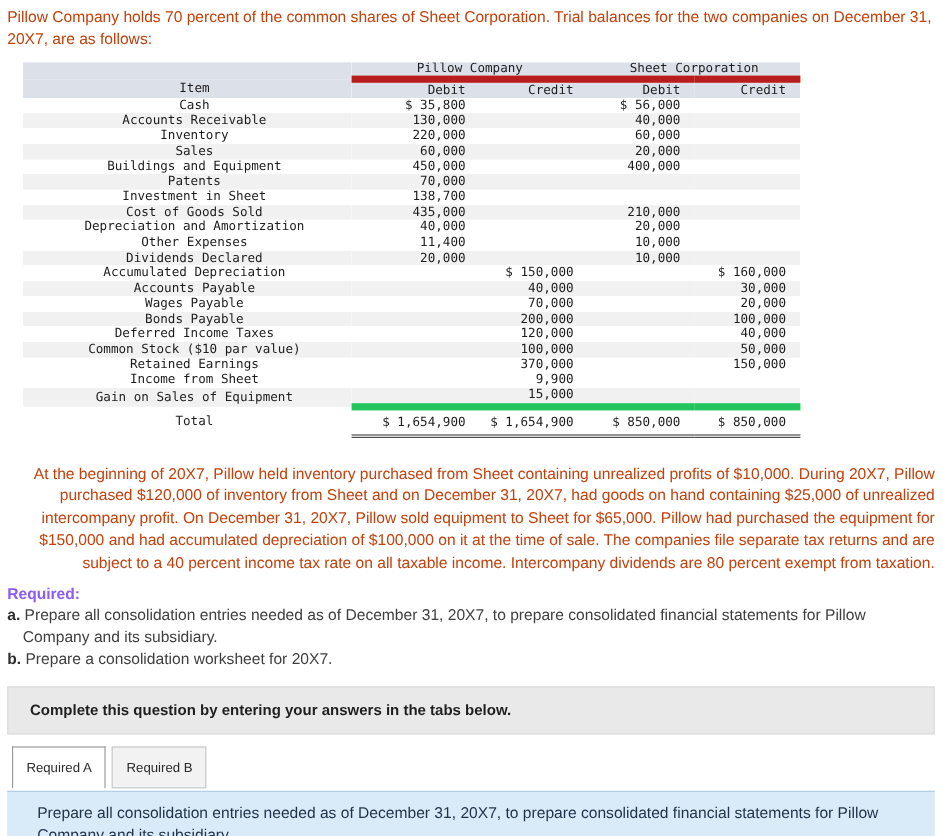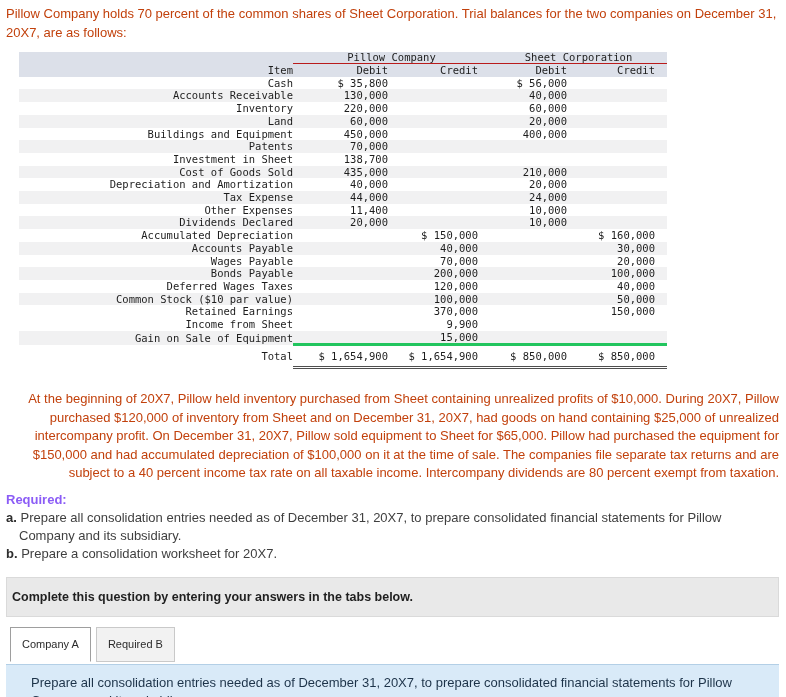--- a/index.html
+++ b/index.html
@@ -24,42 +24,42 @@
   table.tb {
     border-collapse: collapse; table-layout: fixed; width: 648px;
     font-family: "DejaVu Sans Mono", "Liberation Mono", monospace;
     font-size: 10.5px; color: #1d1d1d;
   }
   table.tb td, table.tb th {
     padding: 0; line-height: 12.7px; height: 12.7px;
     font-weight: normal; white-space: nowrap; overflow: hidden;
   }
   table.tb .hdr { background: #dce0e9; }
-  table.tb .grp { text-align: center; border-bottom: 1px solid #b91c1c; height: 11px; line-height: 11px; }
+  table.tb .grp { text-align: center; border-bottom: 6px solid #b91c1c; height: 11px; line-height: 11px; }
   table.tb .grp-pad { height: 11px; line-height: 11px; }
-  table.tb th.item, table.tb td.item { text-align: right; padding-left: 12px; }
+  table.tb th.item, table.tb td.item { text-align: center; padding-left: 12px; }
   table.tb th.num, table.tb td.num { text-align: right; padding-right: 12px; }
   table.tb th.chdr { text-align: right; padding-right: 12px; }
   tbody.rows tr.alt { background: #f1f1f2; }
   tbody.total-row td { height: 20px; line-height: 20px; }
   tbody.total-row td.num {
-    border-top: 3px solid #22c55e;
+    border-top: 6px solid #22c55e;
     border-bottom: 3px double #4f4f4f;
   }
 
   
   .required { margin-top: 8px; font-size: 13px; line-height: 18px; color: #3f3f3f; width: 773px; }
   .required .head { font-weight: bold; color: #8b5cf6; }
   .req-item { padding-left: 13px; text-indent: -13px; }
   .req-item b { color: #2e2e2e; }
 
   
   .instruction-box {
     margin-top: 14px; background: #e9e9e9; border: 1px solid #dadada;
-    padding: 12px 5px; font-size: 12.5px; font-weight: bold; color: #1f1f1f;
+    padding: 12px 18px; font-size: 12.5px; font-weight: bold; color: #1f1f1f;
   }
 
   
   .tabs { display: flex; gap: 5px; margin: 10px 0 0 4px; height: 35px; }
   .tab {
     display: flex; align-items: center; padding: 0 11px;
     font-size: 11px; color: #2b2b2b; cursor: pointer;
     background: #f2f2f2; border: 1px solid #c9c9c9;
   }
   .tab.active {
@@ -119,21 +119,21 @@
             <td class="num"></td>
           </tr>
           <tr>
             <td class="item">Inventory</td>
             <td class="num">220,000</td>
             <td class="num"></td>
             <td class="num">60,000</td>
             <td class="num"></td>
           </tr>
           <tr class="alt">
-            <td class="item">Land</td>
+            <td class="item">Sales</td>
             <td class="num">60,000</td>
             <td class="num"></td>
             <td class="num">20,000</td>
             <td class="num"></td>
           </tr>
           <tr>
             <td class="item">Buildings and Equipment</td>
             <td class="num">450,000</td>
             <td class="num"></td>
             <td class="num">400,000</td>
@@ -160,27 +160,20 @@
             <td class="num">210,000</td>
             <td class="num"></td>
           </tr>
           <tr>
             <td class="item">Depreciation and Amortization</td>
             <td class="num">40,000</td>
             <td class="num"></td>
             <td class="num">20,000</td>
             <td class="num"></td>
           </tr>
-          <tr class="alt">
-            <td class="item">Tax Expense</td>
-            <td class="num">44,000</td>
-            <td class="num"></td>
-            <td class="num">24,000</td>
-            <td class="num"></td>
-          </tr>
           <tr>
             <td class="item">Other Expenses</td>
             <td class="num">11,400</td>
             <td class="num"></td>
             <td class="num">10,000</td>
             <td class="num"></td>
           </tr>
           <tr class="alt">
             <td class="item">Dividends Declared</td>
             <td class="num">20,000</td>
@@ -210,21 +203,21 @@
             <td class="num">20,000</td>
           </tr>
           <tr class="alt">
             <td class="item">Bonds Payable</td>
             <td class="num"></td>
             <td class="num">200,000</td>
             <td class="num"></td>
             <td class="num">100,000</td>
           </tr>
           <tr>
-            <td class="item">Deferred Wages Taxes</td>
+            <td class="item">Deferred Income Taxes</td>
             <td class="num"></td>
             <td class="num">120,000</td>
             <td class="num"></td>
             <td class="num">40,000</td>
           </tr>
           <tr class="alt">
             <td class="item">Common Stock ($10 par value)</td>
             <td class="num"></td>
             <td class="num">100,000</td>
             <td class="num"></td>
@@ -238,21 +231,21 @@
             <td class="num">150,000</td>
           </tr>
           <tr>
             <td class="item">Income from Sheet</td>
             <td class="num"></td>
             <td class="num">9,900</td>
             <td class="num"></td>
             <td class="num"></td>
           </tr>
           <tr class="alt">
-            <td class="item">Gain on Sale of Equipment</td>
+            <td class="item">Gain on Sales of Equipment</td>
             <td class="num"></td>
             <td class="num">15,000</td>
             <td class="num"></td>
             <td class="num"></td>
           </tr>
         </tbody>
       <tbody class="total-row">
         <tr>
           <td class="item">Total</td>
           <td class="num">$ 1,654,900</td>
@@ -271,21 +264,21 @@
     <div class="req-item"><b>a.</b> <span>Prepare all consolidation entries needed as of December 31, 20X7, to prepare consolidated financial statements for Pillow Company and its subsidiary.</span></div>
     <div class="req-item"><b>b.</b> <span>Prepare a consolidation worksheet for 20X7.</span></div>
   </div>
 
   <div class="instruction-box">
     <span>Complete this question by entering your answers in the tabs below.</span>
   </div>
 
   <div class="tabs">
     <div class="tab active">
-      <span>Company A</span>
+      <span>Required A</span>
     </div>
     <div class="tab">
       <span>Required B</span>
     </div>
   </div>
 
   <div class="tab-panel">
     <span>Prepare all consolidation entries needed as of December 31, 20X7, to prepare consolidated financial statements for Pillow Company and its subsidiary.</span>
   </div>
 

